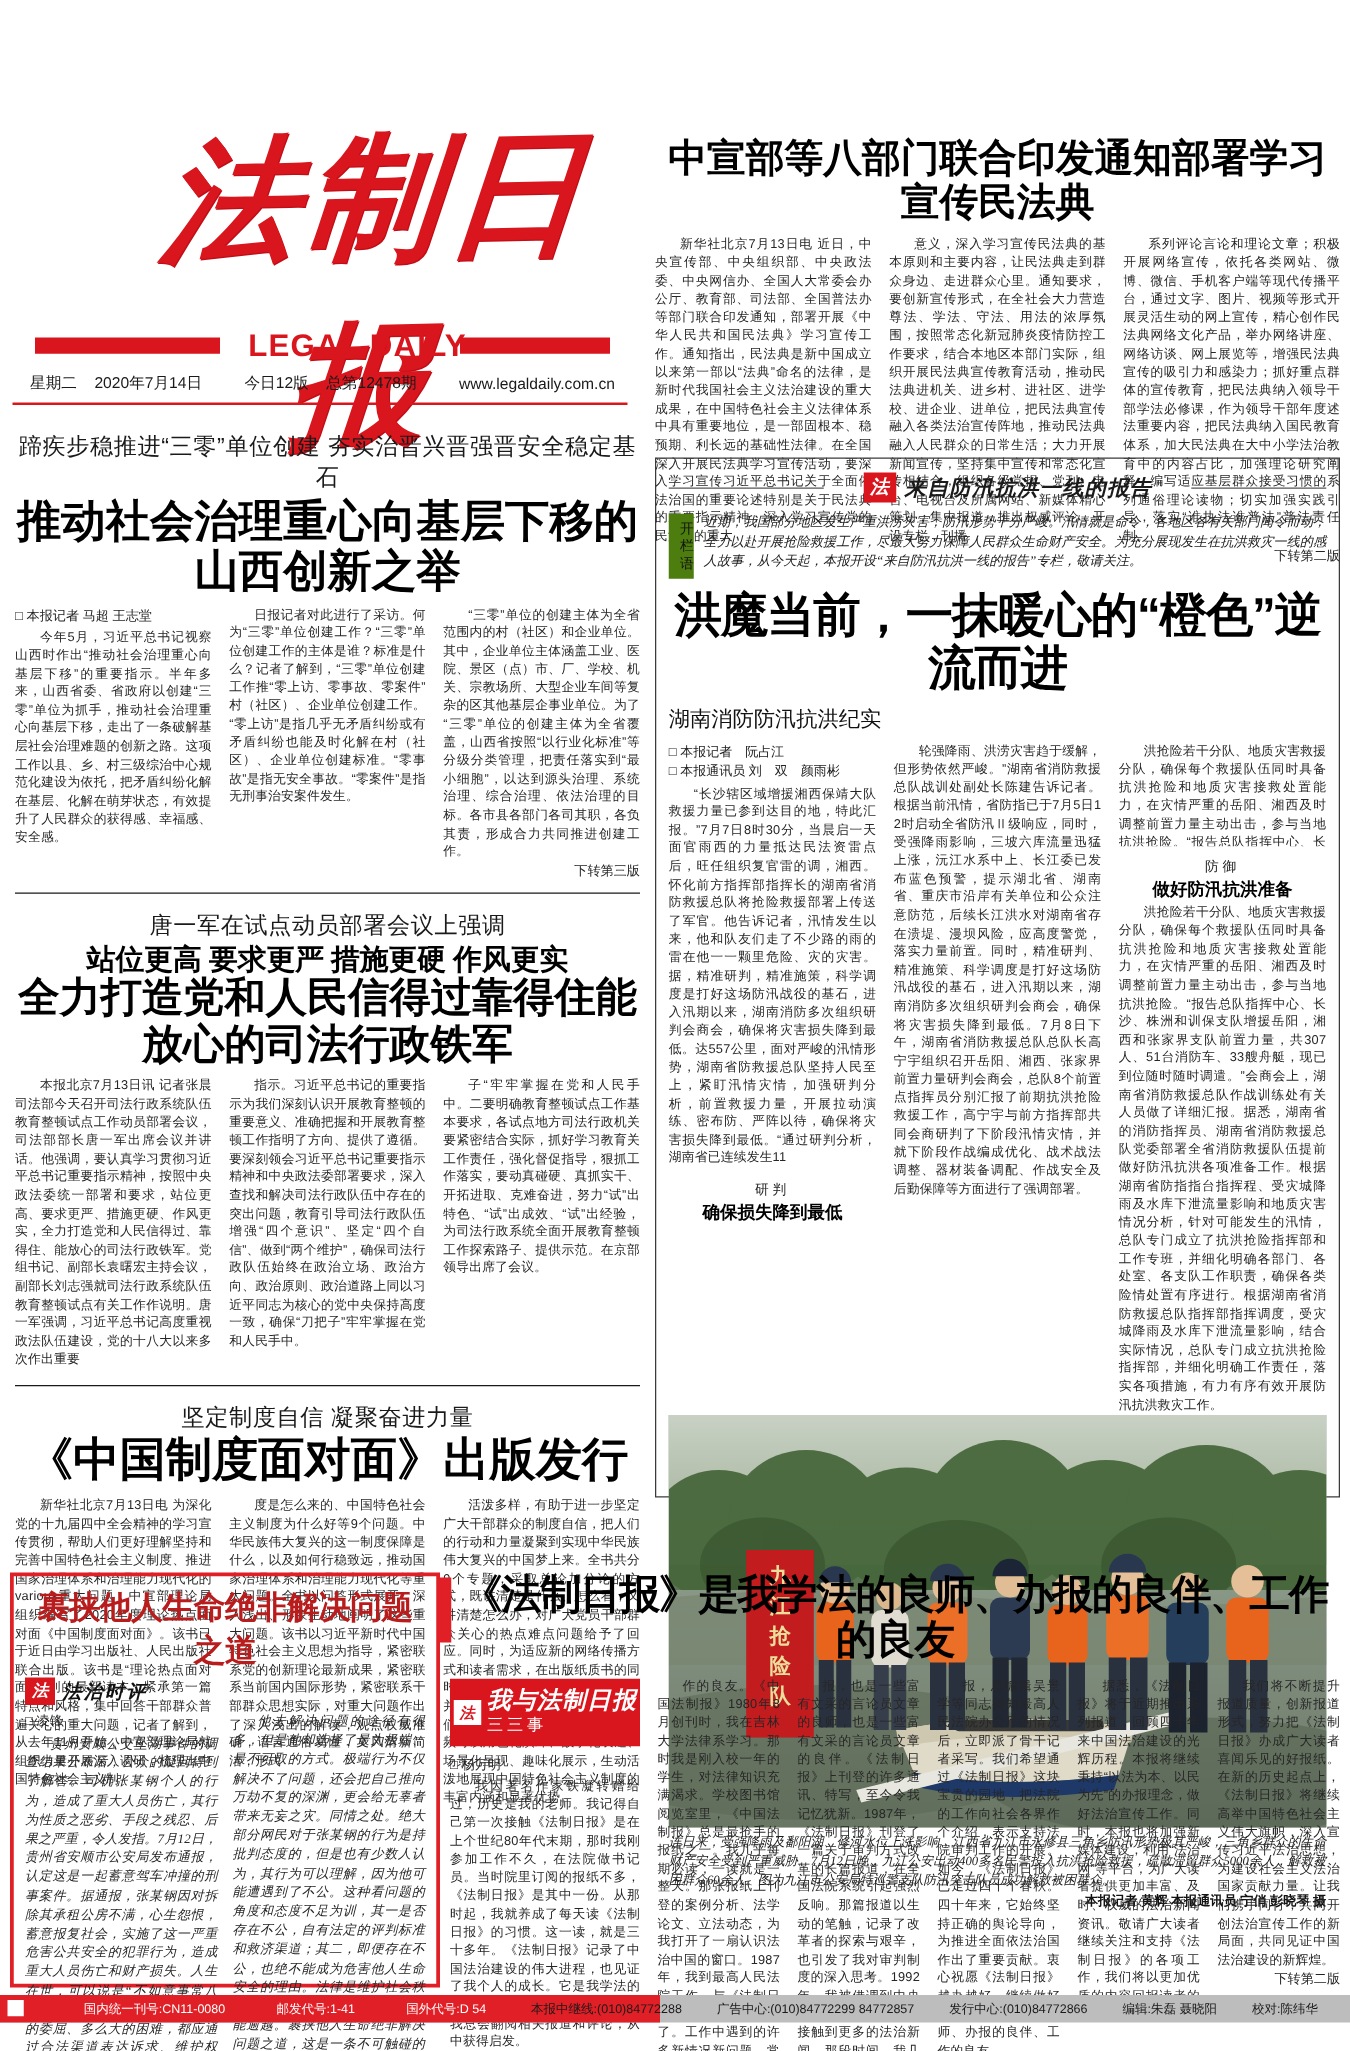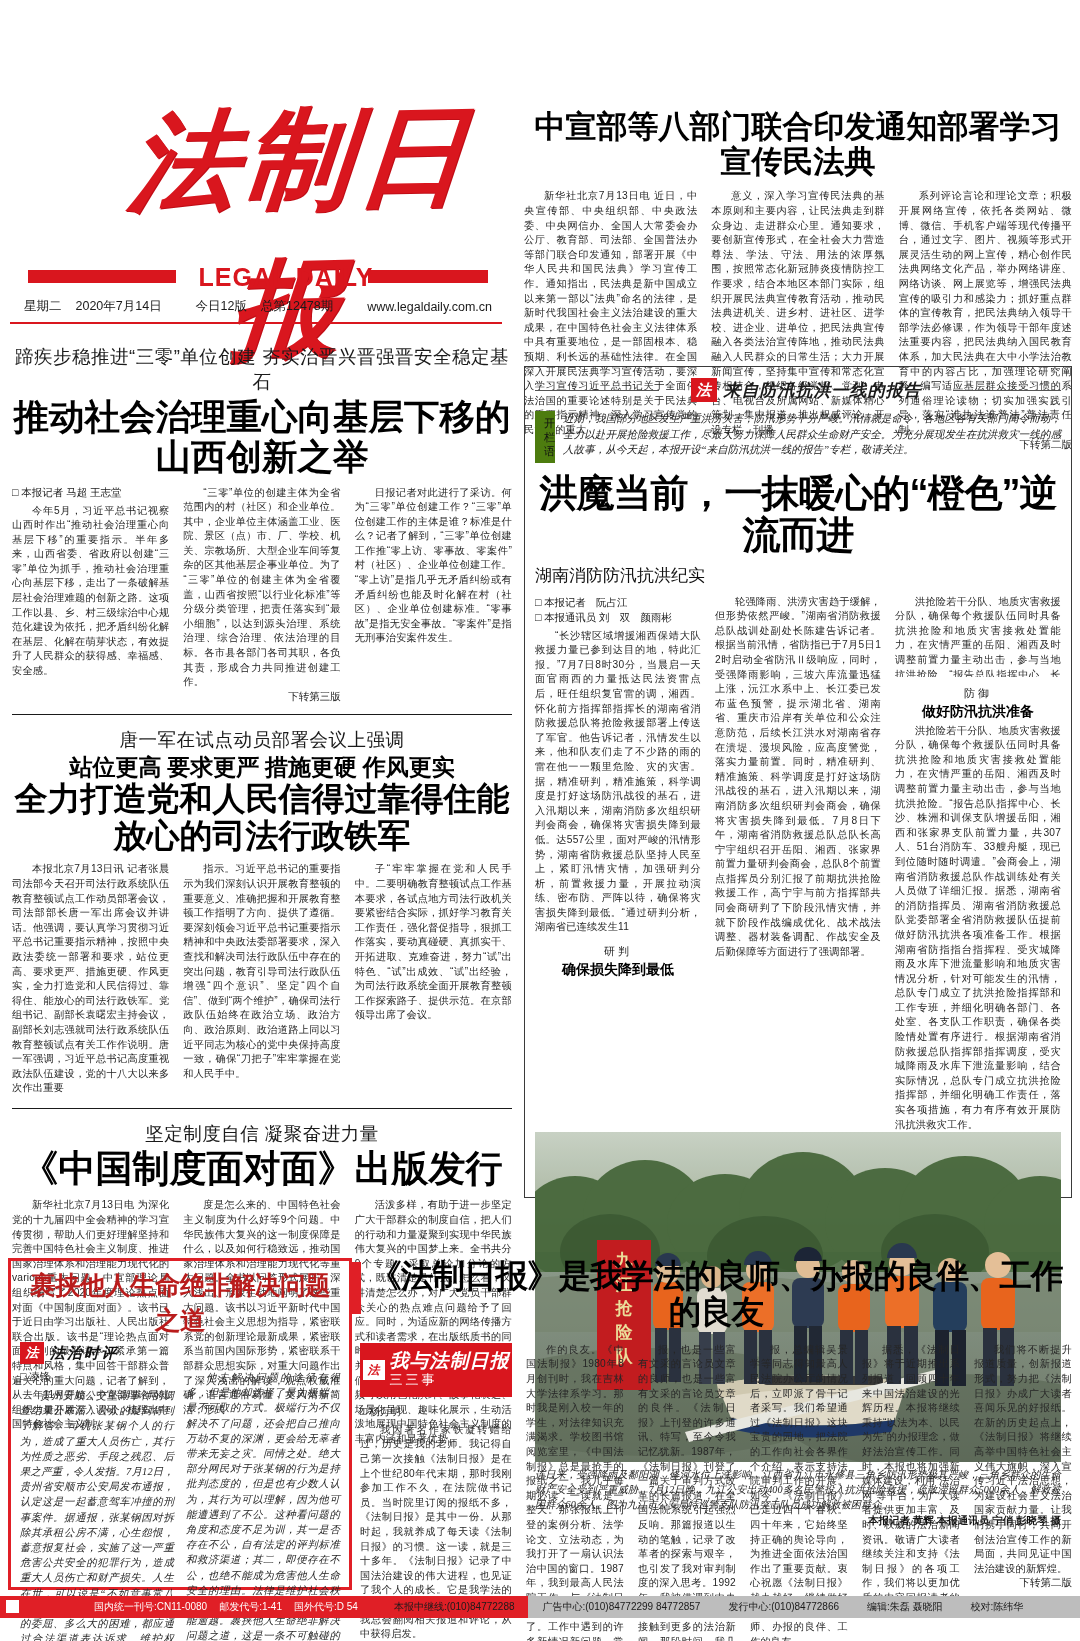--- a/index.html
+++ b/index.html
@@ -162,21 +162,21 @@
   
   .footer{
     position:absolute;left:0;top:1596px;width:1080px;height:22px;
     background:#bdbdbd;display:flex;align-items:center;
     font-family:"Liberation Sans",sans-serif;font-size:10px;color:#1a1a1a;
   }
   .footer .red{
     position:absolute;left:0;top:0;width:528px;height:22px;background:#e01f26;
   }
   .footer .fl,.footer .fr{position:relative;z-index:2;display:flex;align-items:center;}
-  .footer .fl{gap:12px;padding-left:94px;color:#fff;}
+  .footer .fl{gap:41px;padding-left:67px;color:#fff;}
   .footer .fr{gap:28px;padding-left:36px;}
   .footer .sq{position:absolute;left:6px;top:4px;width:13px;height:13px;background:#fff;z-index:3;}
 </style>
 </head>
 <body>
 
 <div class="page">
 
   <div class="masthead">
     <div class="logo-wrap">
@@ -211,28 +211,28 @@
       <div style="height:8px"></div>
       <div class="bodycols">
         <div class="bcol">
           <div class="byline">□ 本报记者 马超 王志堂</div>
           <div class="btext">
               <p>今年5月，习近平总书记视察山西时作出“推动社会治理重心向基层下移”的重要指示。半年多来，山西省委、省政府以创建“三零”单位为抓手，推动社会治理重心向基层下移，走出了一条破解基层社会治理难题的创新之路。这项工作以县、乡、村三级综治中心规范化建设为依托，把矛盾纠纷化解在基层、化解在萌芽状态，有效提升了人民群众的获得感、幸福感、安全感。</p>
             </div>
         </div>
         <div class="bcol">
           <div class="btext">
+              <p>日报记者对此进行了采访。何为“三零”单位创建工作？“三零”单位创建工作的主体是谁？标准是什么？记者了解到，“三零”单位创建工作推“零上访、零事故、零案件”村（社区）、企业单位创建工作。“零上访”是指几乎无矛盾纠纷或有矛盾纠纷也能及时化解在村（社区）、企业单位创建标准。“零事故”是指无安全事故。“零案件”是指无刑事治安案件发生。</p>
+            </div>
+        </div>
+        <div class="bcol">
+          <div class="btext">
               <p>“三零”单位的创建主体为全省范围内的村（社区）和企业单位。其中，企业单位主体涵盖工业、医院、景区（点）市、厂、学校、机关、宗教场所、大型企业车间等复杂的区其他基层企事业单位。为了“三零”单位的创建主体为全省覆盖，山西省按照“以行业化标准”等分级分类管理，把责任落实到“最小细胞”，以达到源头治理、系统治理、综合治理、依法治理的目标。各市县各部门各司其职，各负其责，形成合力共同推进创建工作。</p>
             </div>
           <div class="jump">下转第三版</div>
-        </div>
-        <div class="bcol">
-          <div class="btext">
-              <p>日报记者对此进行了采访。何为“三零”单位创建工作？“三零”单位创建工作的主体是谁？标准是什么？记者了解到，“三零”单位创建工作推“零上访、零事故、零案件”村（社区）、企业单位创建工作。“零上访”是指几乎无矛盾纠纷或有矛盾纠纷也能及时化解在村（社区）、企业单位创建标准。“零事故”是指无安全事故。“零案件”是指无刑事治安案件发生。</p>
-            </div>
         </div>
       </div>
     </div>
 
     <div class="rule-thin" style="margin:10px 0 12px"></div>
 
     <div class="story-b">
       <div class="kicker">唐一军在试点动员部署会议上强调</div>
       <div class="headline-song" style="font-size:23px;margin-top:3px">站位更高 要求更严 措施更硬 作风更实</div>
       <div class="headline-song" style="font-size:33px">全力打造党和人民信得过靠得住能放心的司法行政铁军</div>

